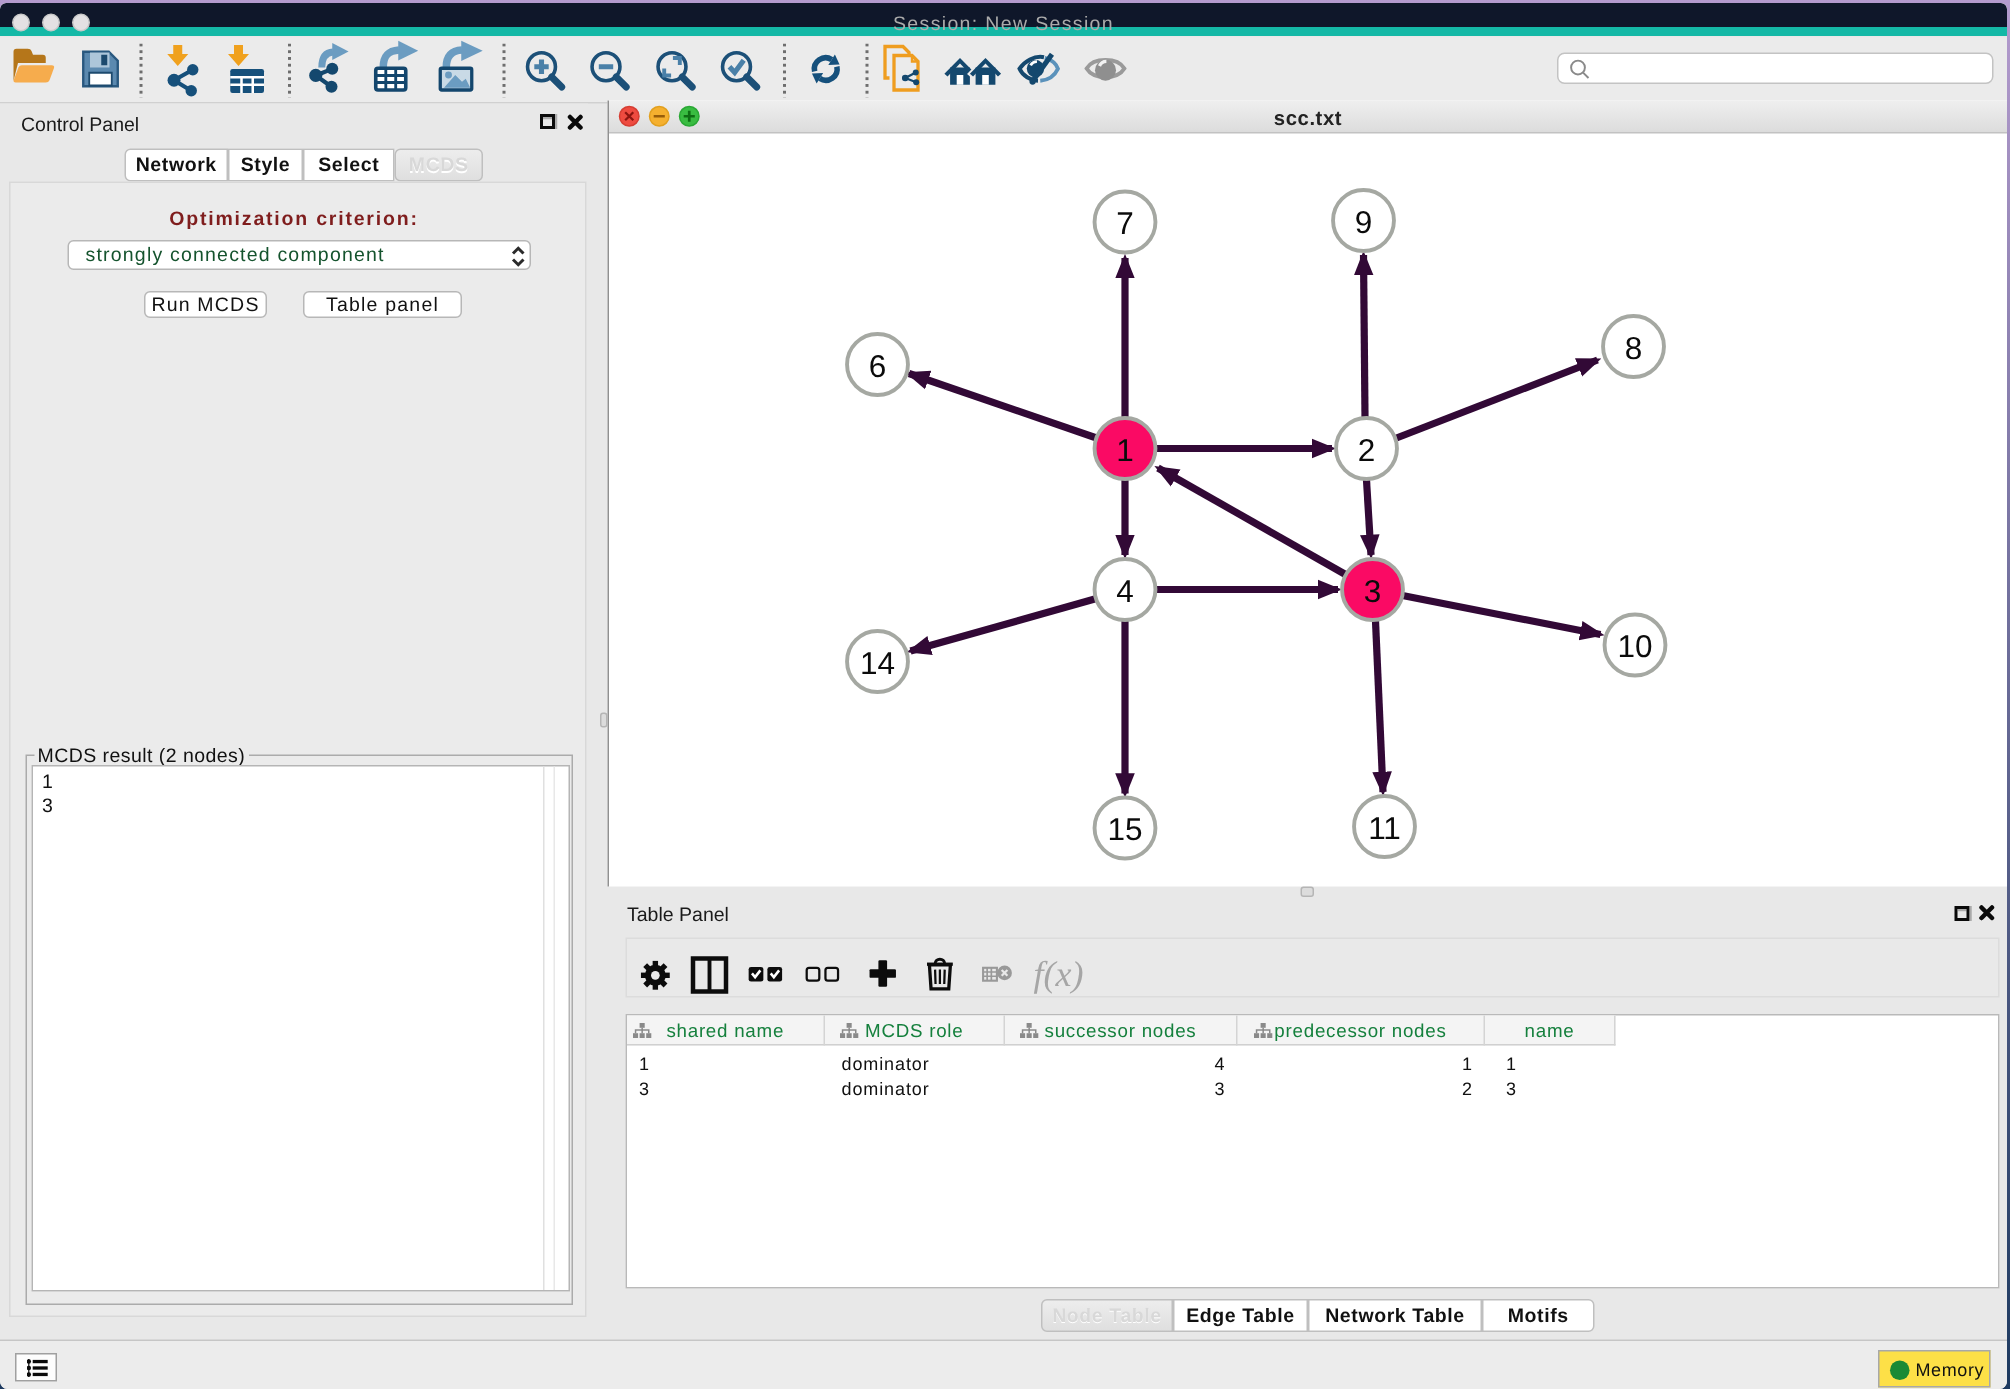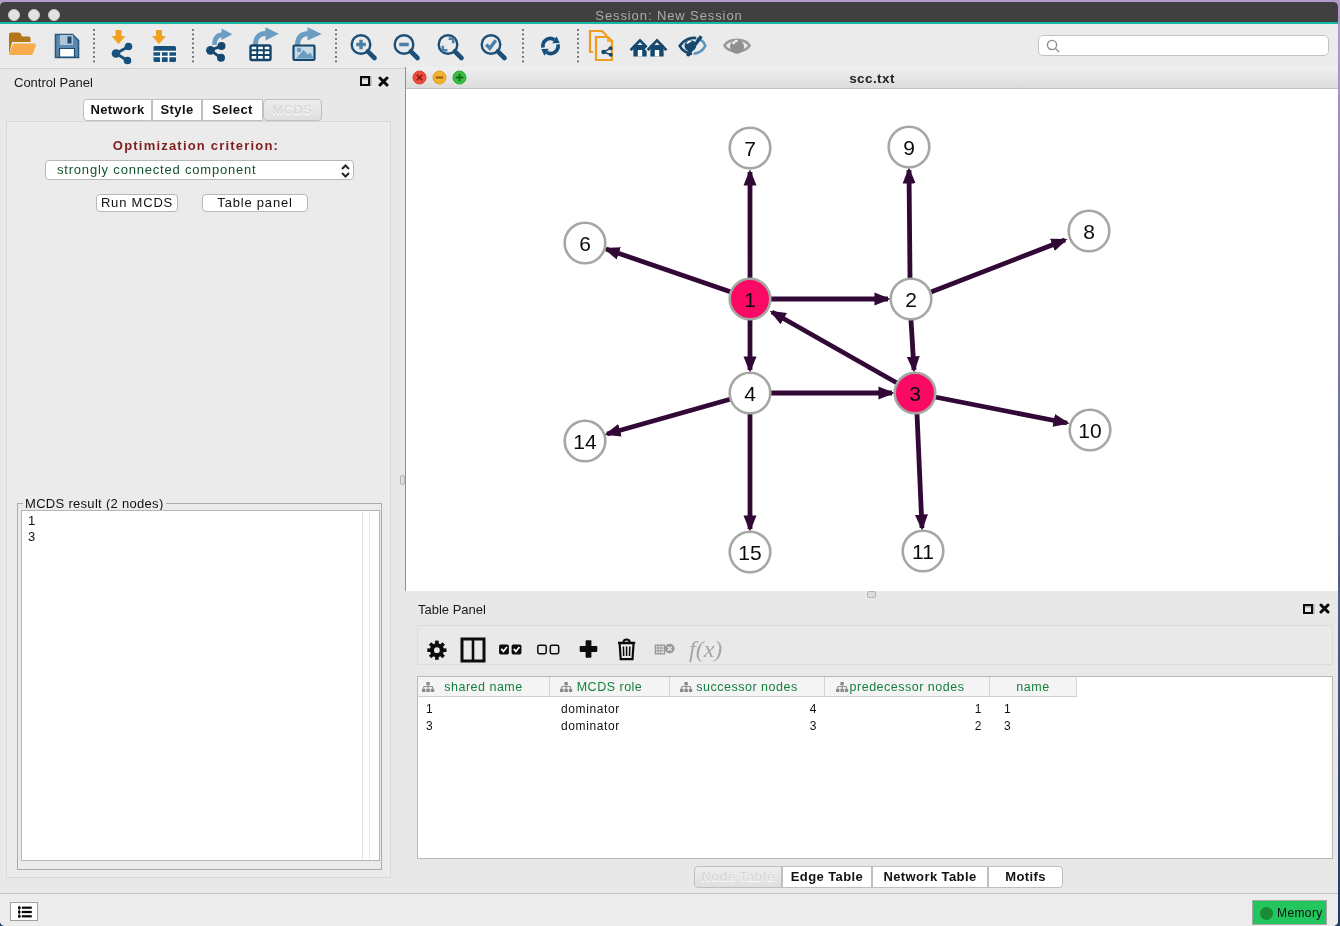--- a/index.html
+++ b/index.html
@@ -1,21 +1,21 @@
 <!DOCTYPE html>
 <html><head>
 <meta charset="utf-8">
 <style>
 html,body{margin:0;padding:0;}
 body{width:1340px;height:926px;overflow:hidden;font-family:"Liberation Sans",sans-serif;background:#8f7bb0;}
 *{box-sizing:border-box;}
 #desk{position:absolute;top:0;left:0;width:1340px;height:926px;background:linear-gradient(#b49bce,#1d3a60);}
 #win{position:absolute;top:2px;left:0;width:1338px;height:924px;background:#e8e8e8;border-radius:4px 4px 5px 5px;overflow:hidden;}
 
-#titlebar{position:absolute;top:0;left:0;right:0;height:22px;background:#404040;border-bottom:2px solid #14b8a6;border-radius:4px 4px 0 0;}
+#titlebar{position:absolute;top:0;left:0;right:0;height:22px;background:#0f172a;border-bottom:6px solid #14b8a6;border-radius:4px 4px 0 0;}
 .tl{position:absolute;top:7px;width:12px;height:12px;border-radius:50%;background:#e3e1e3;border:1px solid #c9c9c9;}
 #title-text{position:absolute;top:6px;left:0;right:0;text-align:center;font-size:13px;color:#ababab;letter-spacing:0.9px;}
 
 #toolbar{position:absolute;top:23px;left:0;right:0;height:44px;background:#ebebeb;border-bottom:1px solid #d0d0d0;}
 .tsep{position:absolute;top:4px;height:36px;width:2px;background-image:linear-gradient(#6e6e6e 2px,transparent 2px);background-size:2px 4.5px;}
 #searchbox{position:absolute;left:1038px;top:10px;width:291px;height:21px;background:#fff;border:1px solid #c3c3c3;border-radius:5px;}
 
 #cpanel{position:absolute;top:67px;left:0;width:392px;height:824px;background:#e8e8e8;padding-left:29px;}
 #cp-title{position:absolute;top:6px;left:14px;font-size:13px;color:#1a1a1a;}
 .hdrbtn-sq{position:absolute;top:7px;width:10px;height:10px;border:2px solid #0a0a0a;box-shadow:inset 0 1.5px 0 #aaa, 1.5px 0 0 #aaa;}
@@ -46,21 +46,21 @@
 #tp-title{position:absolute;top:3px;left:13px;font-size:13px;color:#1a1a1a;}
 #tp-toolbar{position:absolute;top:26px;left:12px;right:7px;height:40px;background:#e9e9e9;border:1px solid #dcdcdc;}
 #tp-table{position:absolute;top:77px;left:12px;width:916px;height:183px;background:#fff;border:1px solid #b9b9b9;}
 #tp-header{position:absolute;top:0;left:0;height:20px;background:#f4f4f4;border-bottom:1px solid #d0d0d0;font-size:12.5px;color:#15803d;}
 .th{position:absolute;top:0;height:20px;border-right:1px solid #d4d4d4;text-align:center;line-height:20px;letter-spacing:0.5px;}
 .td{position:absolute;font-size:12px;color:#111;height:16px;line-height:16px;letter-spacing:0.6px;}
 #tp-tabs{position:absolute;top:267px;left:0;width:100%;height:21px;}
 
 #statusbar{position:absolute;top:891px;left:0;right:0;height:35px;background:#ececec;border-top:1px solid #c6c6c6;}
 #listbtn{position:absolute;top:8px;left:10px;width:28px;height:19px;background:#fdfdfd;border:1px solid #a0a0a0;}
-#membtn{position:absolute;top:6px;right:11px;width:75px;height:25px;background:#22c55e;border:1px solid #a8a8a8;font-size:12px;color:#111;letter-spacing:0.4px;}
+#membtn{position:absolute;top:6px;right:11px;width:75px;height:25px;background:#fde047;border:1px solid #a8a8a8;font-size:12px;color:#111;letter-spacing:0.4px;}
 #memdot{position:absolute;top:5.5px;left:7px;width:13px;height:13px;border-radius:50%;background:#1a8a35;}
 </style>
 </head>
 <body>
 <div id="desk"></div>
 <div id="win">
   <div id="titlebar">
     <div class="tl" style="left:8px;"></div>
     <div class="tl" style="left:28px;"></div>
     <div class="tl" style="left:48px;"></div>

